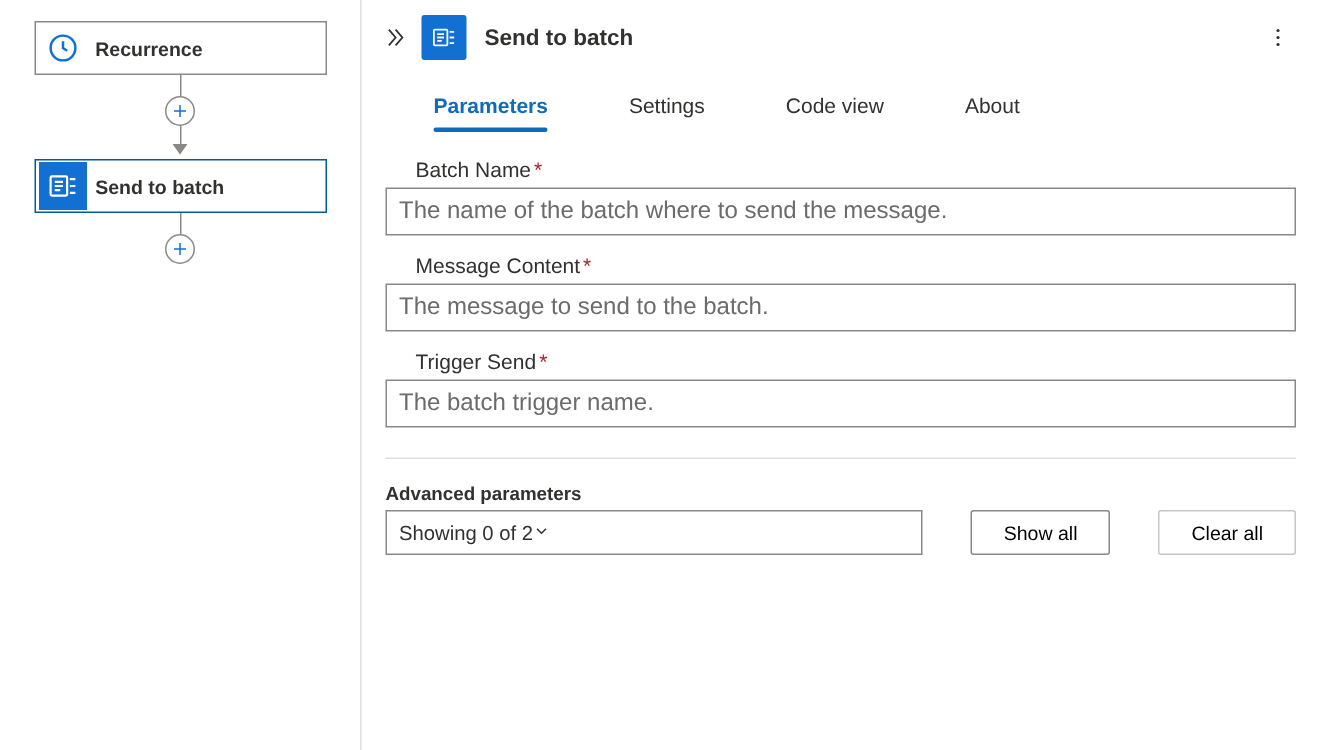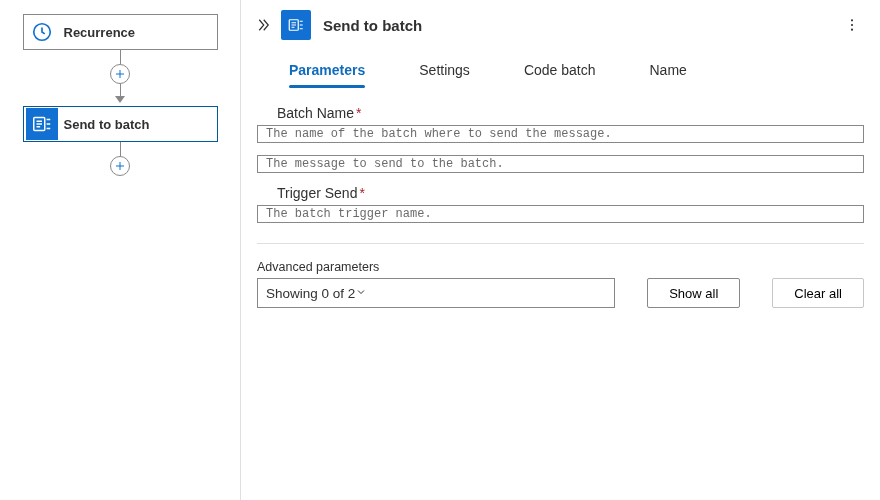--- a/index.html
+++ b/index.html
@@ -27,24 +27,24 @@
   .more { width: 24px; height: 24px; display: flex; align-items: center; justify-content: center; cursor: pointer; }
   .more svg { width: 16px; height: 16px; }
   .tabs { display: flex; gap: 22px; padding: 6px 16px 0 16px; border-bottom: 1px solid transparent; }
   .tab { padding: 6px 0 10px 0; font-size: 14px; cursor: pointer; position: relative; color: #323130; margin-left: 32px; }
   .tab.active { font-weight: 600; color: #0f6cbd; }
   .tab.active::after { content: ""; position: absolute; left: 0; right: 0; bottom: 0; height: 3px; background: #0f6cbd; border-radius: 2px; }
   .form { padding: 16px; overflow-y: auto; flex: 1; }
   .field { margin-bottom: 12px; }
   .field-label { font-size: 14px; margin-bottom: 4px; margin-left: 20px; }
   .req { color: #a4262c; margin-left: 2px; }
-  .field input { width: 100%; height: 18px; border: 1px solid #8a8886; padding: 0 8px; font-size: 12px; font-family: Liberation Mono, monospace; color: #323130; }
+  .field input { width: 100%; height: 32px; border: 1px solid #8a8886; padding: 0 8px; font-size: 16px; font-family: Liberation Sans, sans-serif; color: #323130; }
   .field input::placeholder { color: #6b6b6b; }
   .divider { height: 1px; background: #e1dfdd; margin: 20px 0 16px 0; }
-  .adv-label { font-size: 12.5px; margin-bottom: 4px; }
+  .adv-label { font-size: 12.5px; margin-bottom: 4px; font-weight: bold; }
   .adv-row { display: flex; gap: 8px; align-items: center; }
   .adv-select { flex: 1; height: 30px; border: 1px solid #8a8886; display: flex; align-items: center; justify-content: flex-start; padding: 0 8px; font-size: 13.5px; cursor: pointer; background: #fff; }
   .adv-select svg { width: 12px; height: 12px; }
   .btn { height: 30px; min-width: 72px; border: 1px solid #8a8886; background: #fff; font-size: 13px; border-radius: 2px; cursor: pointer; padding: 0 21px; margin-left: 24px; }
   .btn.disabled { color: #000000; border-color: #c8c6c4; cursor: default; }
 </style>
 </head>
 <body>
 
 <div class="app">
@@ -117,34 +117,37 @@
             <circle cx="12" cy="5" r="1.6"></circle>
             <circle cx="12" cy="12" r="1.6"></circle>
             <circle cx="12" cy="19" r="1.6"></circle>
           </svg>
       </div>
     </div>
 
     <div class="tabs">
       <div class="tab active">Parameters</div>
       <div class="tab">Settings</div>
-      <div class="tab">Code batch</div>
-      <div class="tab">Name</div>
+      <div class="tab">Code view</div>
+      <div class="tab">About</div>
     </div>
 
     <div class="form">
 
       <div class="field">
         <div class="field-label">
           <span>Batch Name</span><span class="req">*</span>
         </div>
         <input type="text" placeholder="The name of the batch where to send the message." style="">
       </div>
 
       <div class="field">
+        <div class="field-label">
+          <span>Message Content</span><span class="req">*</span>
+        </div>
         <input type="text" placeholder="The message to send to the batch." style="">
       </div>
 
 
       <div class="field">
         <div class="field-label">
           <span>Trigger Send</span><span class="req">*</span>
         </div>
         <input type="text" placeholder="The batch trigger name." style="">
       </div>

